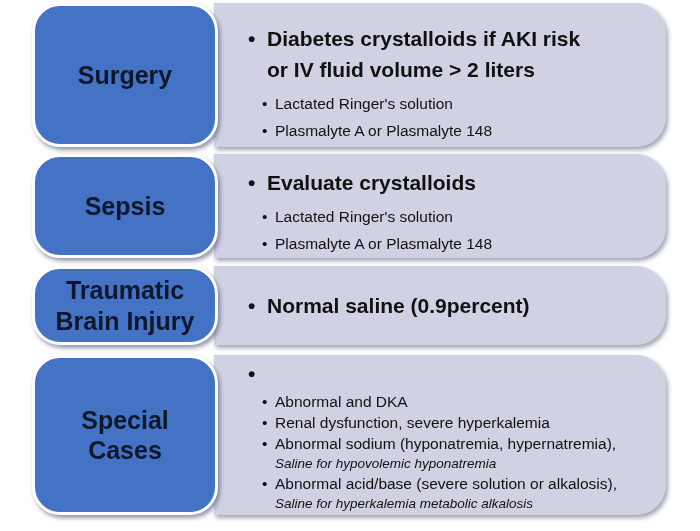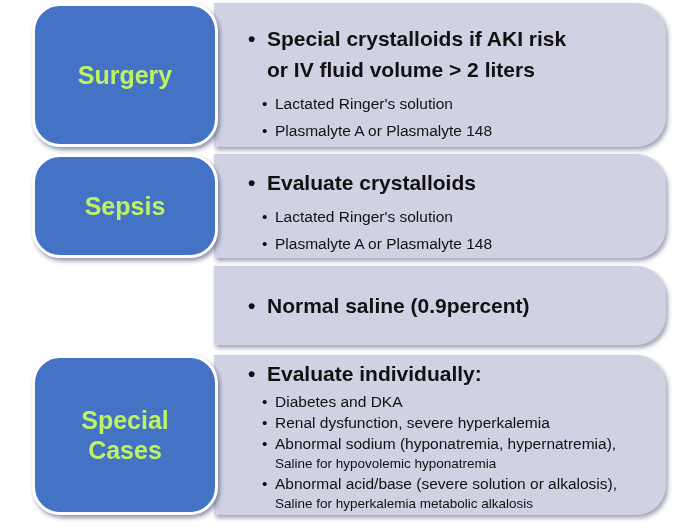--- a/index.html
+++ b/index.html
@@ -37,21 +37,21 @@
     border: 3px solid #ffffff;
     border-radius: 28px;
     box-shadow: 2px 3px 4px rgba(40,50,90,0.5);
     z-index: 2;
     display: flex;
     align-items: center;
     justify-content: center;
     box-sizing: border-box;
   }
   .label-text {
-    color: #bef264;
+    color: #0f172a;
     font-size: 25px;
     font-weight: bold;
     line-height: 1.22;
     text-align: center;
     padding: 0 8px;
   }
 
   .pad-1 { padding-top: 20px; }
   .pad-2 { padding-top: 13px; }
   .pad-4 { padding-top: 3px; }
@@ -74,34 +74,35 @@
     margin-left: 48px;
     font-size: 15.5px;
     line-height: 27px;
   }
   .row-4 .l2-item { line-height: 21px; }
   .l2-item .dot { width: 13px; flex: 0 0 13px; }
   .note {
     margin-left: 61px;
     font-size: 13.5px;
     line-height: 19px;
+    font-style: italic;
   }
 </style>
 </head>
 <body>
 
 <div class="stage">
 
   <div class="row row-1">
     <div class="content-box">
       <div class="pad-1">
         <div class="l1">
           <span class="dot">•</span>
           <span class="txt">
-            <span>Special crystalloids if AKI risk</span>
+            <span>Diabetes crystalloids if AKI risk</span>
             <span>or IV fluid volume &gt; 2 liters</span>
           </span>
         </div>
         <div class="l2">
           <div class="l2-item">
             <span class="dot">•</span>
             <span>Lactated Ringer's solution</span>
           </div>
           <div class="l2-item">
             <span class="dot">•</span>
@@ -145,35 +146,35 @@
     <div class="content-box">
       <div class="center-v">
         <div class="l1">
           <span class="dot">•</span>
           <span class="txt">
             <span>Normal saline (0.9percent)</span>
           </span>
         </div>
       </div>
     </div>
+    <div class="label-box">
+      <span class="label-text">Traumatic Brain Injury</span>
+    </div>
   </div>
 
   <div class="row row-4">
     <div class="content-box">
       <div class="pad-4">
         <div class="l1">
           <span class="dot">•</span>
-          <span class="txt">
-            <span>Evaluate individually:</span>
-          </span>
         </div>
         <div class="l2">
           <div class="l2-item">
             <span class="dot">•</span>
-            <span>Diabetes and DKA</span>
+            <span>Abnormal and DKA</span>
           </div>
           <div class="l2-item">
             <span class="dot">•</span>
             <span>Renal dysfunction, severe hyperkalemia</span>
           </div>
           <div class="l2-item">
             <span class="dot">•</span>
             <span>Abnormal sodium (hyponatremia, hypernatremia),</span>
           </div>
           <div class="note">Saline for hypovolemic hyponatremia</div>

